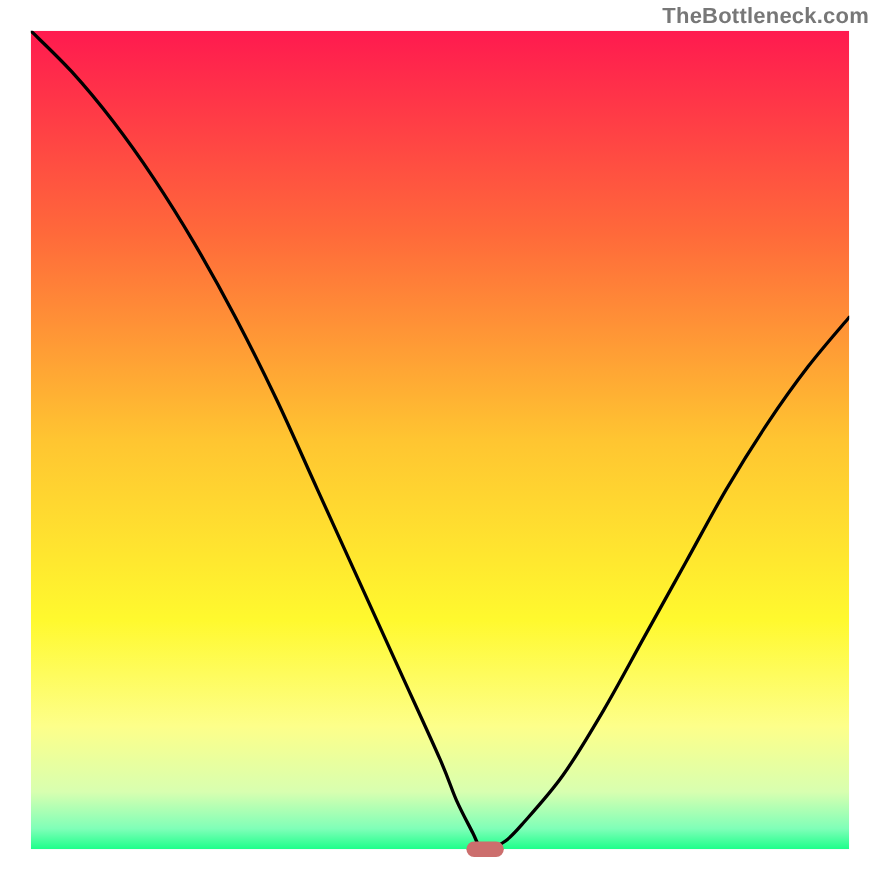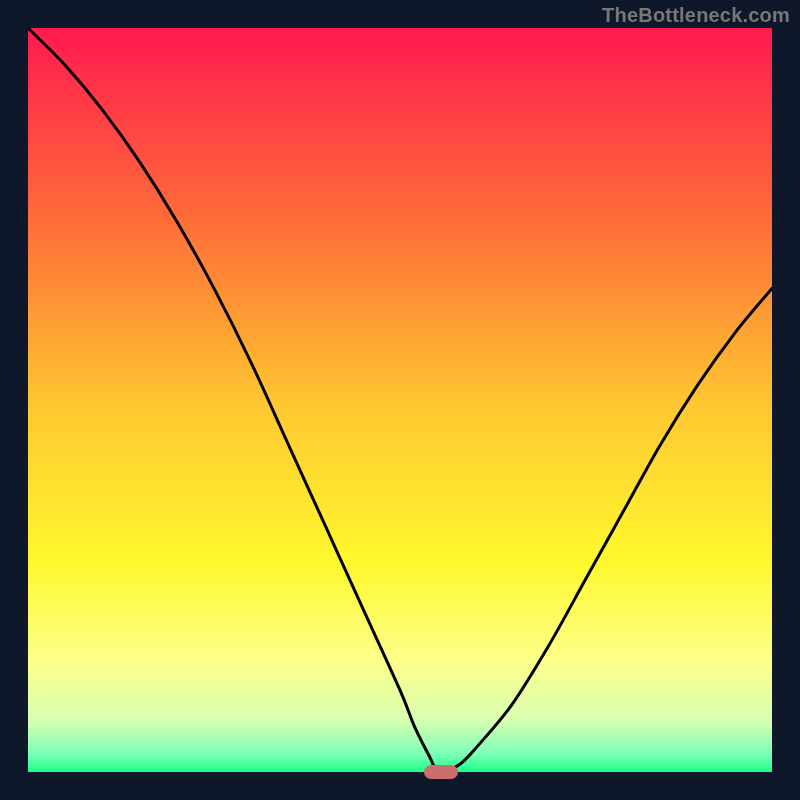--- a/index.html
+++ b/index.html
@@ -8,21 +8,21 @@
     width: 800px;
     height: 800px;
     background: #000;
     overflow: hidden;
     font-family: Arial, Helvetica, sans-serif;
   }
   .chart-wrap {
     position: relative;
     width: 800px;
     height: 800px;
-    background: #0f172a;
+    background: #ffffff;
   }
   .watermark {
     position: absolute;
     top: 4px;
     right: 10px;
     color: #777;
     font-size: 20px;
     font-weight: 600;
     letter-spacing: 0.2px;
     z-index: 5;

